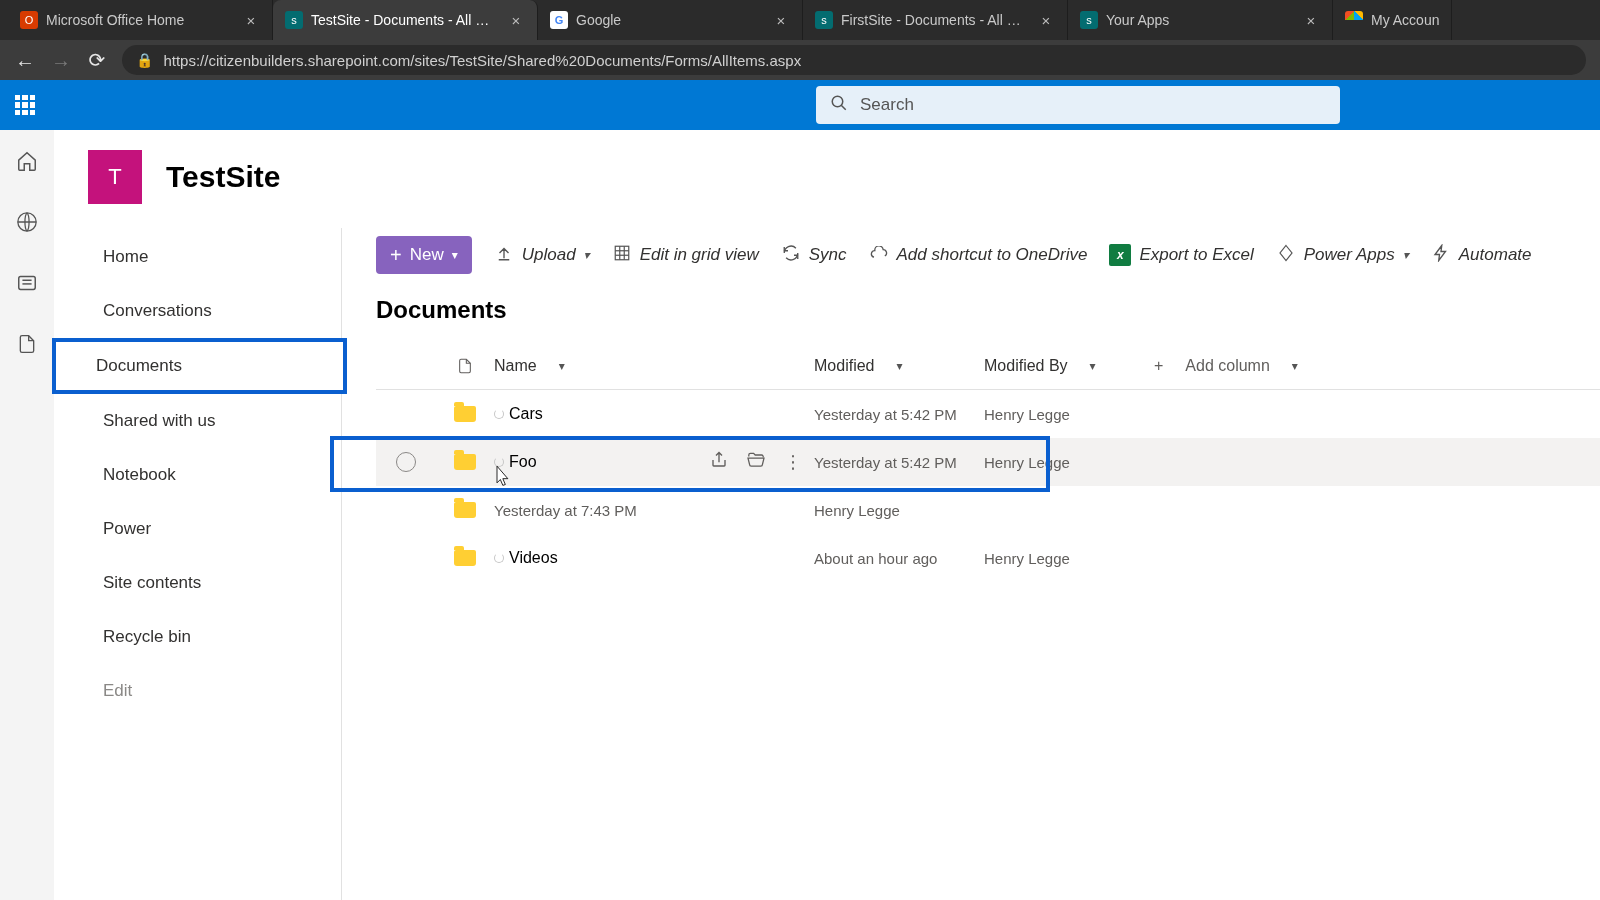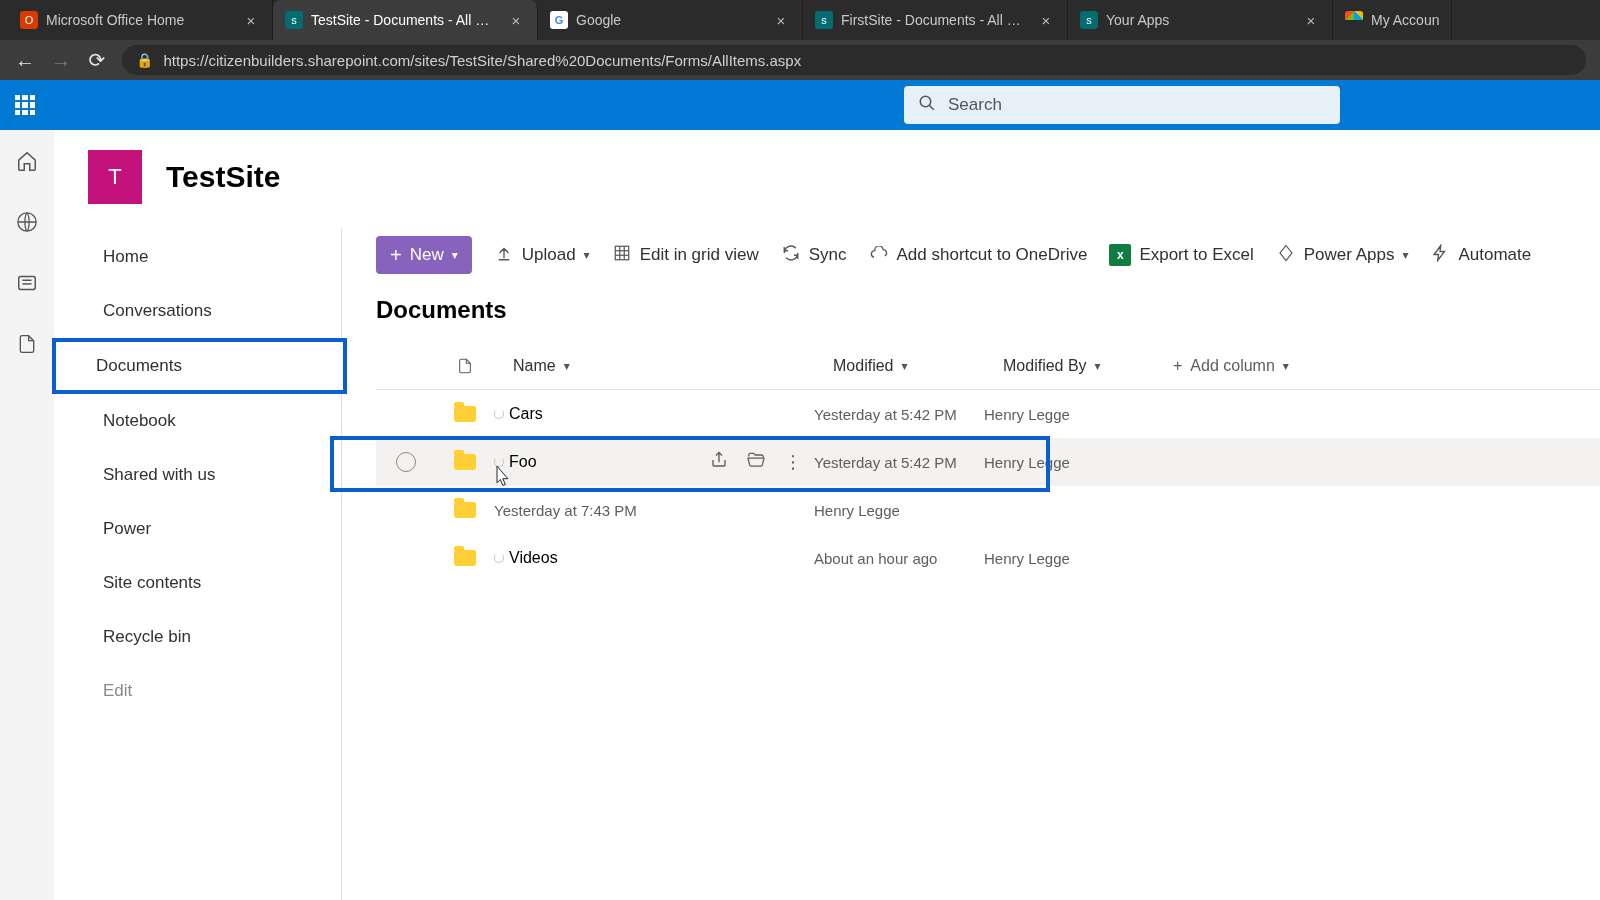--- a/index.html
+++ b/index.html
@@ -28,21 +28,21 @@
   .addr-bar { flex:1; background:#2b2b2b; border-radius:20px; height:30px; display:flex; align-items:center; padding:0 14px; color:#d0d0d0; font-size:15px; gap:10px; }
   .lock { font-size:14px; }
 
   
   .suite-bar { height:50px; background:#0078d4; display:flex; align-items:center; }
   .waffle { width:50px; height:50px; display:flex; align-items:center; justify-content:center; }
   .waffle-grid { width:20px; height:20px; display:grid; grid-template-columns:repeat(3,1fr); grid-template-rows:repeat(3,1fr); gap:2px; }
   .waffle-grid span { background:#fff; }
   .search-wrap { margin-left:auto; margin-right:260px; }
   .search-box {
-    width:436px; height:38px; background:#e6f0f9; border-radius:4px;
+    width:524px; height:38px; background:#e6f0f9; border-radius:4px;
     display:flex; align-items:center; padding:0 14px; color:#555; font-size:17px; gap:12px;
   }
   .search-box .mag { color:#555; }
 
   
   .body-area { display:flex; height:calc(900px - 80px - 50px); }
   .rail { width:54px; background:#f4f4f4; display:flex; flex-direction:column; align-items:center; padding-top:20px; gap:34px; color:#555; font-size:20px; }
 
   
   .main { flex:1; padding-left:34px; display:flex; flex-direction:column; }
@@ -60,30 +60,30 @@
     margin-left:-36px; margin-right:-6px;
   }
   .left-nav .edit { color:#8a8886; }
 
   .library { flex:1; padding-left:34px; position:relative; }
   .cmdbar { display:flex; align-items:center; gap:22px; padding:8px 0 18px; }
   .new-btn {
     background:#8763be; color:#fff; border-radius:4px; height:38px; padding:0 14px;
     display:flex; align-items:center; gap:8px; font-size:17px;
   }
-  .cmd { display:flex; align-items:center; gap:8px; font-size:17px; color:#323130; }
+  .cmd { display:flex; align-items:center; gap:8px; font-size:17px; color:#323130;font-style:italic; }
   .cmd .ico { width:20px; text-align:center; color:#555; }
   .excel-ico { width:22px; height:22px; background:#107c41; color:#fff; font-size:12px; display:flex; align-items:center; justify-content:center; font-weight:700; border-radius:2px;}
   .chev { font-size:12px; color:#555; }
 
   .lib-title { font-size:24px; font-weight:600; margin:4px 0 18px; }
 
   .grid-head, .grid-row { display:grid; grid-template-columns:60px 58px 320px 170px 170px 220px; align-items:center; height:48px; font-size:16px; }
   .grid-head { color:#323130; border-bottom:1px solid #e1e1e1; }
-  .grid-head .col { display:flex; align-items:center; gap:8px;margin-left:19px; }
+  .grid-head .col { display:flex; align-items:center; gap:22px; }
   .file-ico-col { display:flex; justify-content:center; color:#605e5c; }
   .folder { width:22px; height:16px; background:#ffcf33; border-radius:2px 2px 3px 3px; position:relative; }
   .folder::before { content:""; position:absolute; top:-4px; left:0; width:10px; height:4px; background:#ffcf33; border-radius:2px 2px 0 0; }
   .meta { color:#605e5c; font-size:15px; }
   .folder-name { display:flex; align-items:center; gap:5px; }
   .spin { width:10px; height:10px; border:1.5px solid #c7c7c7; border-top-color:transparent; border-radius:50%; display:inline-block; }
 
   .grid-row.hovered { background:#f3f2f1; }
   .grid-row.hovered .sel-cell { visibility:visible; }
   .sel-cell { visibility:hidden; display:flex; justify-content:center; }
@@ -211,22 +211,22 @@
           <span>T</span>
         </div>
       <div class="site-title">TestSite</div>
     </div>
 
     <div class="content-row">
       <div class="left-nav">
         <div class="item">Home</div>
         <div class="item">Conversations</div>
         <div class="item selected">Documents</div>
+        <div class="item">Shared with us</div>
         <div class="item">Notebook</div>
-        <div class="item">Shared with us</div>
         <div class="item">Power</div>
         <div class="item">Site contents</div>
         <div class="item">Recycle bin</div>
         <div class="item edit">Edit</div>
       </div>
 
       <div class="library">
 
         <div class="cmdbar">
           <div class="new-btn">

